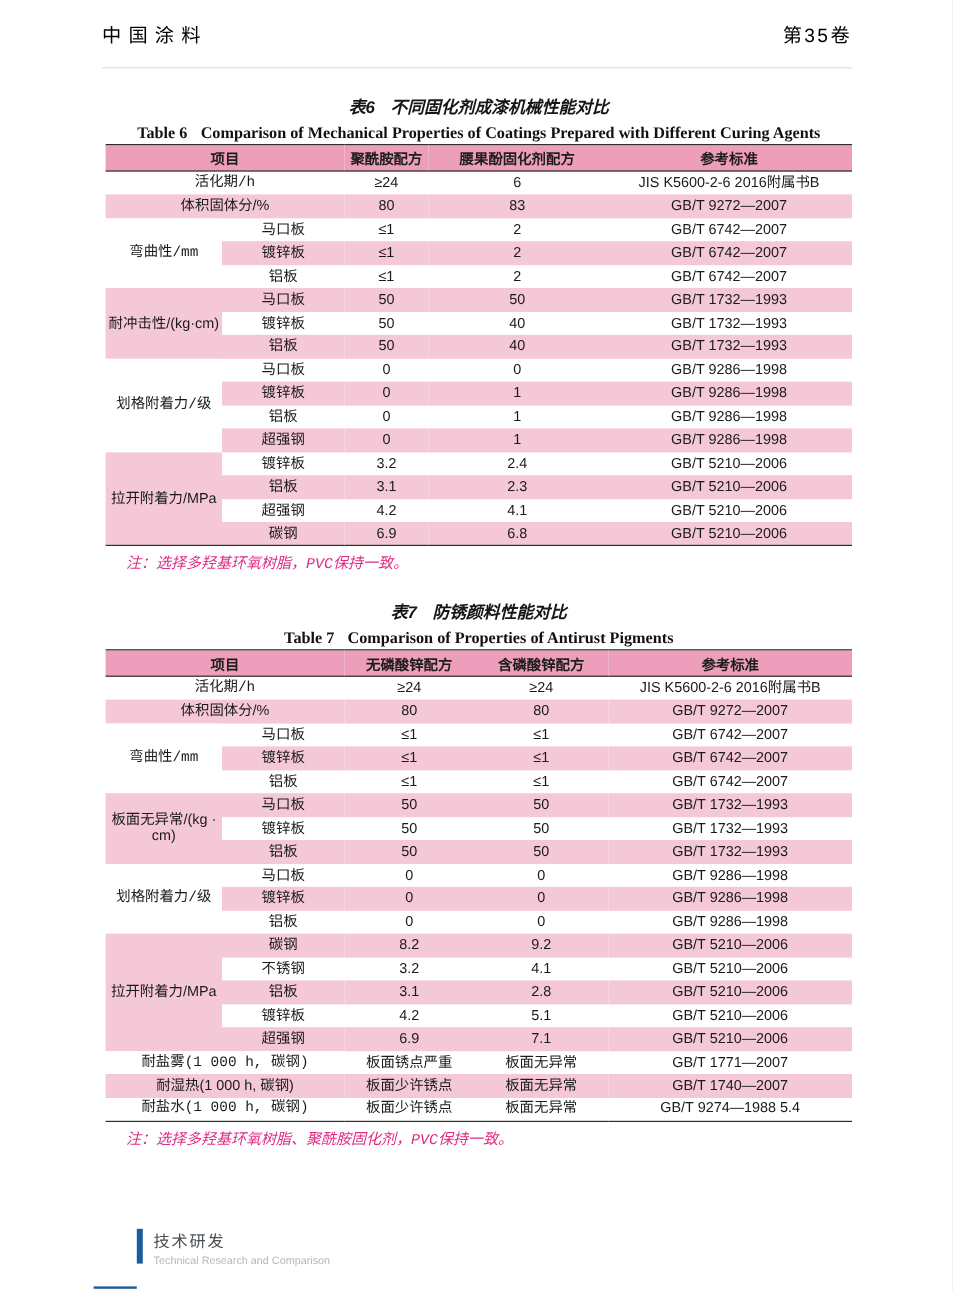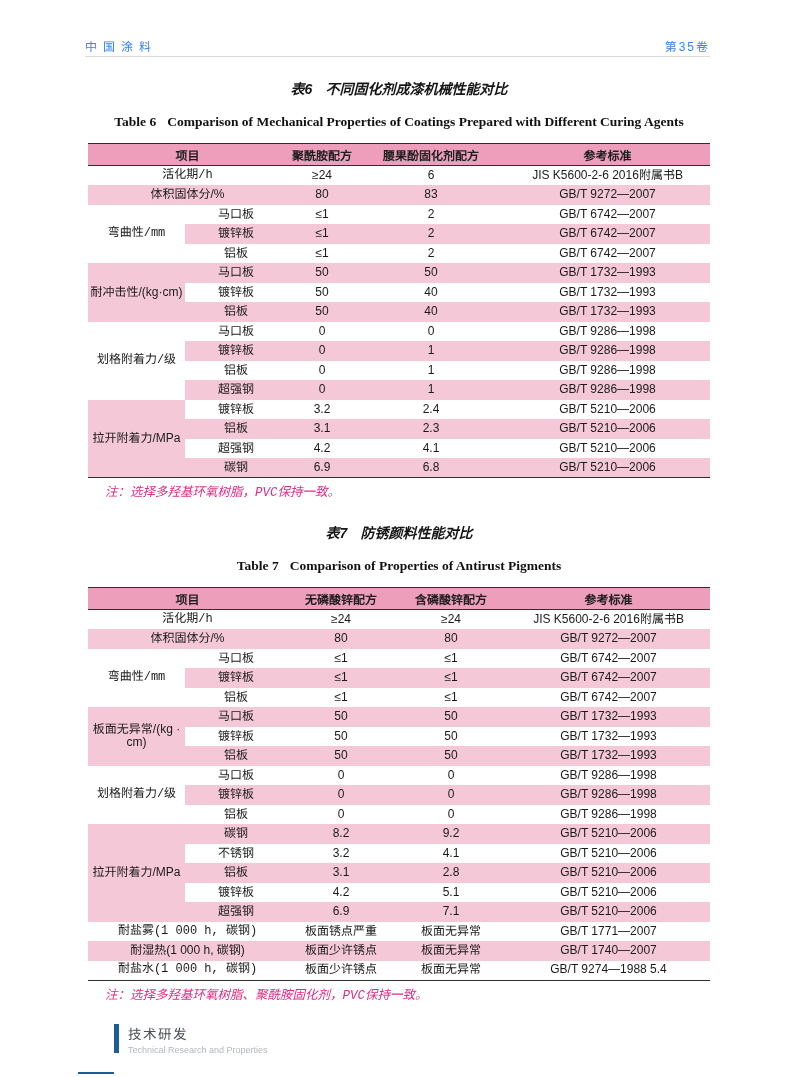--- a/index.html
+++ b/index.html
@@ -8,42 +8,42 @@
   .page {
     position:relative; width:794px; height:1077px; margin:0 auto;
     background:#ffffff; overflow:hidden;
     box-shadow:0 0 6px rgba(0,0,0,.18);
   }
   
   .running-head {
     position:absolute; top:34px; left:85px; right:84px; height:23px;
     border-bottom:1px solid #d9dde1;
     display:flex; justify-content:space-between; align-items:flex-end;
-    padding-bottom:2px; color:#3b82f6; font-size:12px;
+    padding-bottom:16px; color:#000000; font-size:16px;
   }
   .rh-left { letter-spacing:6px; }
   .rh-right { letter-spacing:2px; }
 
   
   .content { position:absolute; top:74px; left:88px; width:622px; }
 
   .tbl-title-zh {
     text-align:center; font-size:14px; font-weight:bold; color:#161616;
     line-height:18px; margin-top:6px;font-style:italic;
   }
   .tbl-title-zh .t-no { margin-right:13px; }
   .tbl-title-en {
     text-align:center; font-family:"Liberation Serif", serif; font-weight:bold;
-    font-size:13.5px; color:#111; line-height:17px; margin-top:15px;
+    font-size:13.5px; color:#111; line-height:17px; margin-top:4px;
   }
   .tbl-title-en .t-no { margin-right:11px; }
   .t7gap { margin-top:23px; }
 
   table.data-table {
-    width:100%; border-collapse:collapse; table-layout:fixed; margin-top:13px;
+    width:100%; border-collapse:collapse; table-layout:fixed; margin-top:1px;
     border-top:1.5px solid #2e2e2e; border-bottom:1.5px solid #2e2e2e;
   }
   table.data-table th {
     background:var(--hdr-pink,#EC9EBB); height:22px; font-size:12px;
     font-weight:bold; color:#1d1d1d; border-bottom:1px solid #2e2e2e;
     font-family:"Liberation Sans", sans-serif; text-align:center; padding:0;
   }
   table.data-table td {
     height:19.5px; font-size:12px; color:#1a1a1a; text-align:center;
     padding:0; vertical-align:middle; line-height:1.1;
@@ -355,17 +355,17 @@
       </table>
     <div class="note">注：选择多羟基环氧树脂、聚酰胺固化剂，PVC保持一致。</div>
 
   </div>
 
   <div class="page-footer">
     <div class="pageno">28</div>
     <div class="vbar"></div>
     <div>
       <div class="section-zh">技术研发</div>
-      <div class="section-en">Technical Research and Properties</div>
+      <div class="section-en">Technical Research and Comparison</div>
     </div>
   </div>
 
 </div>
 
 </body></html>

